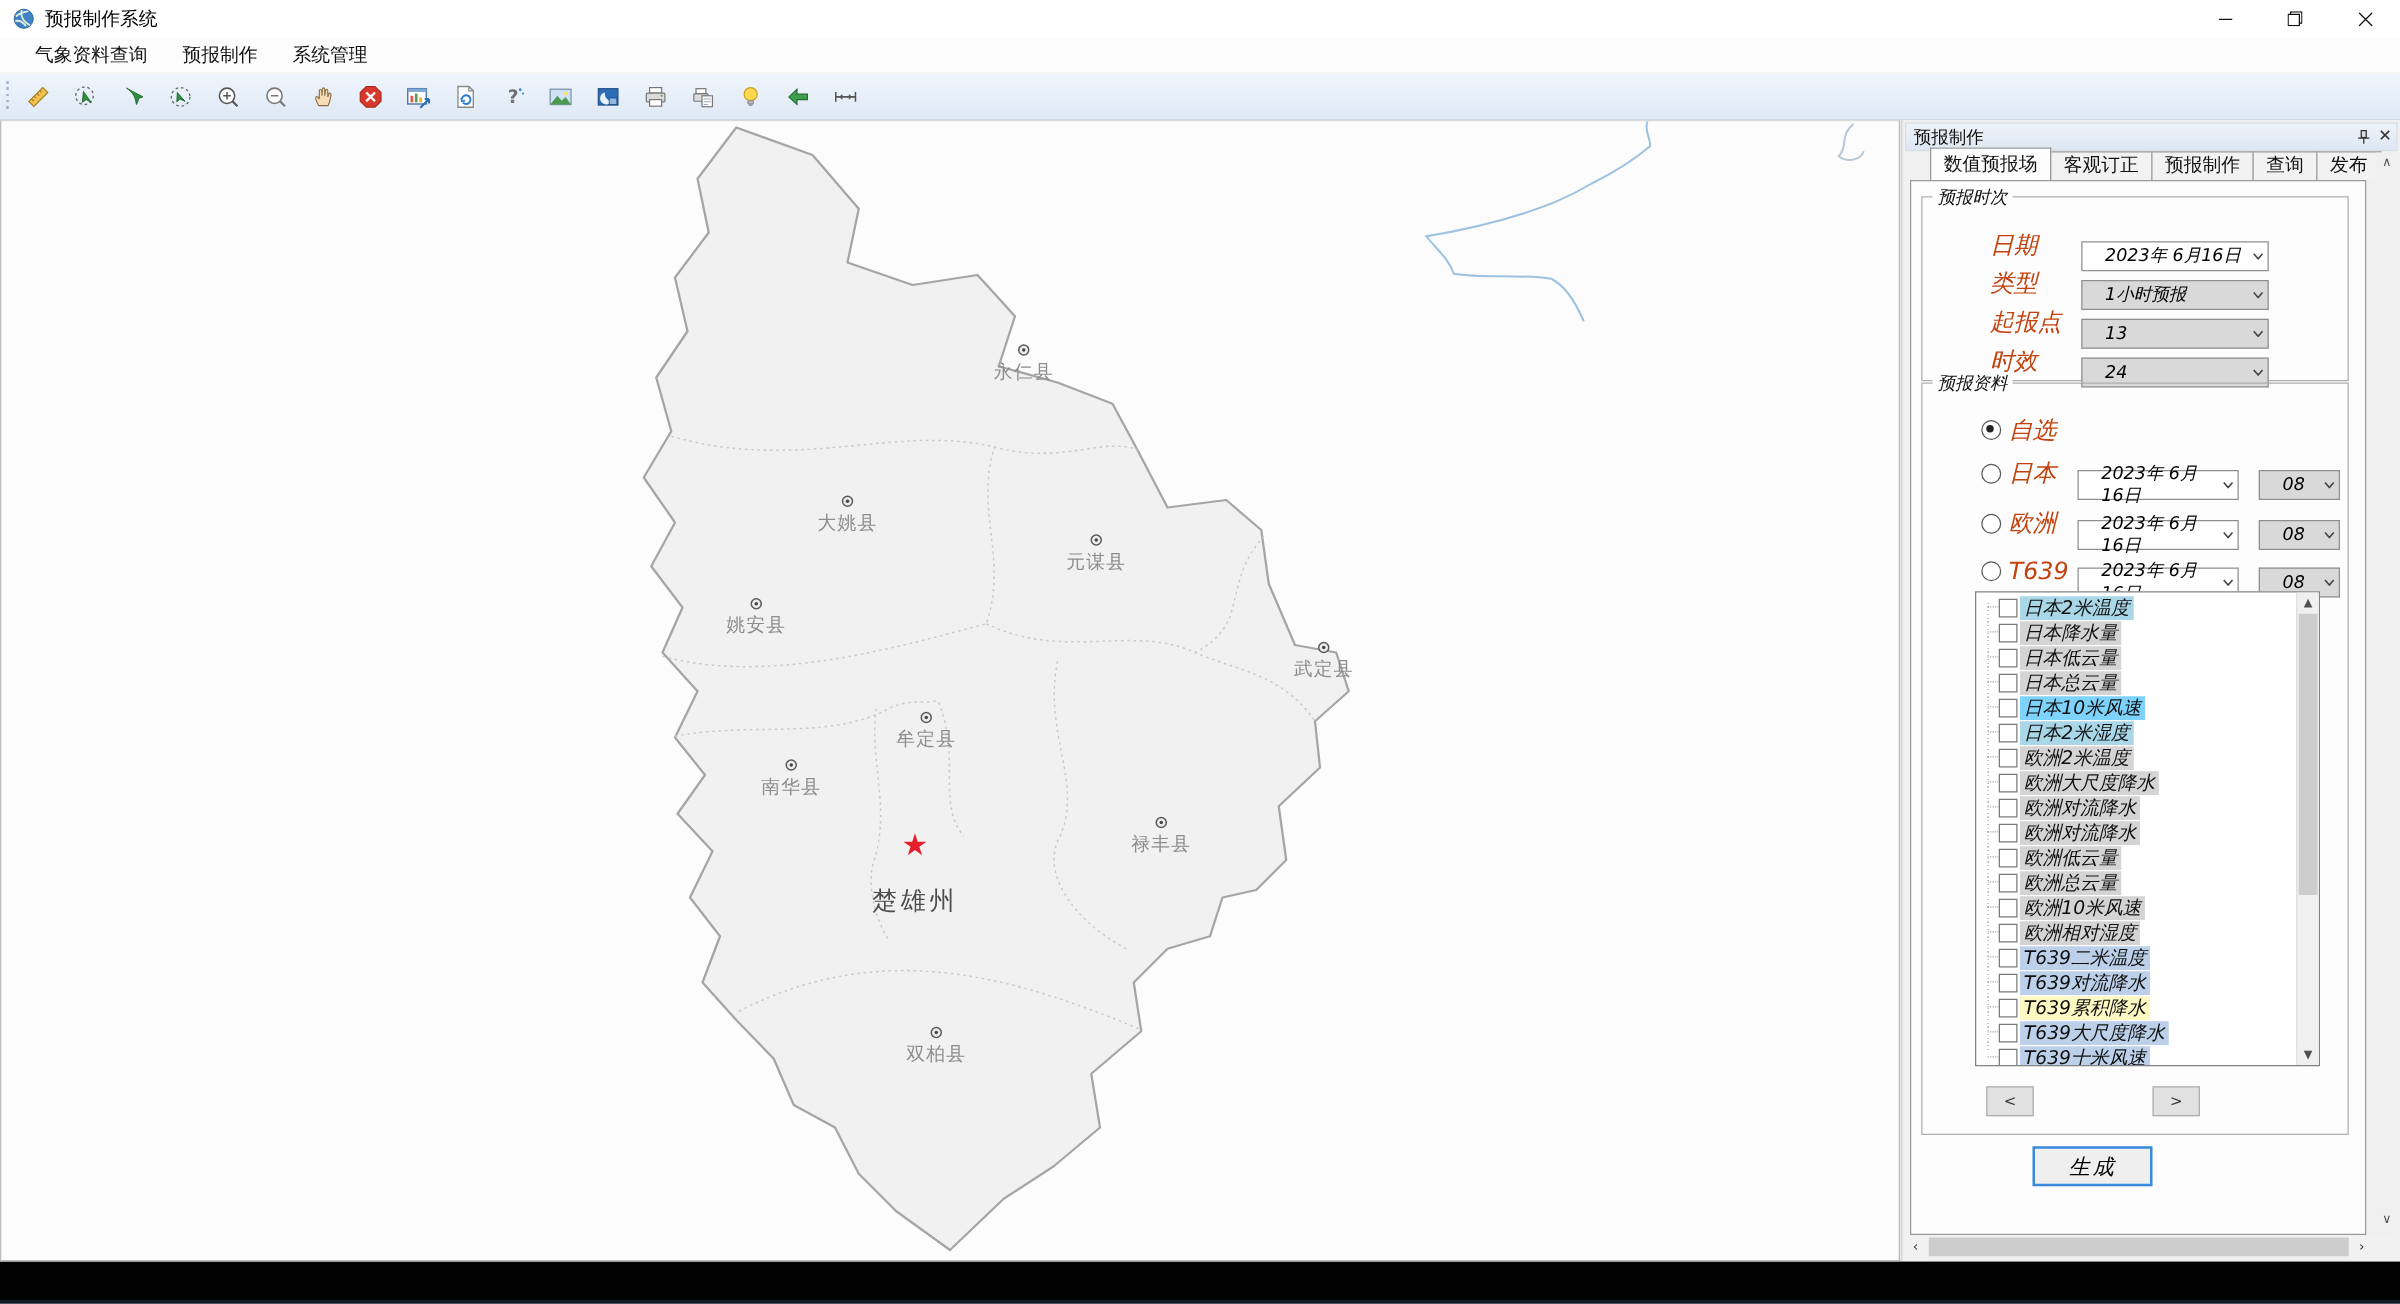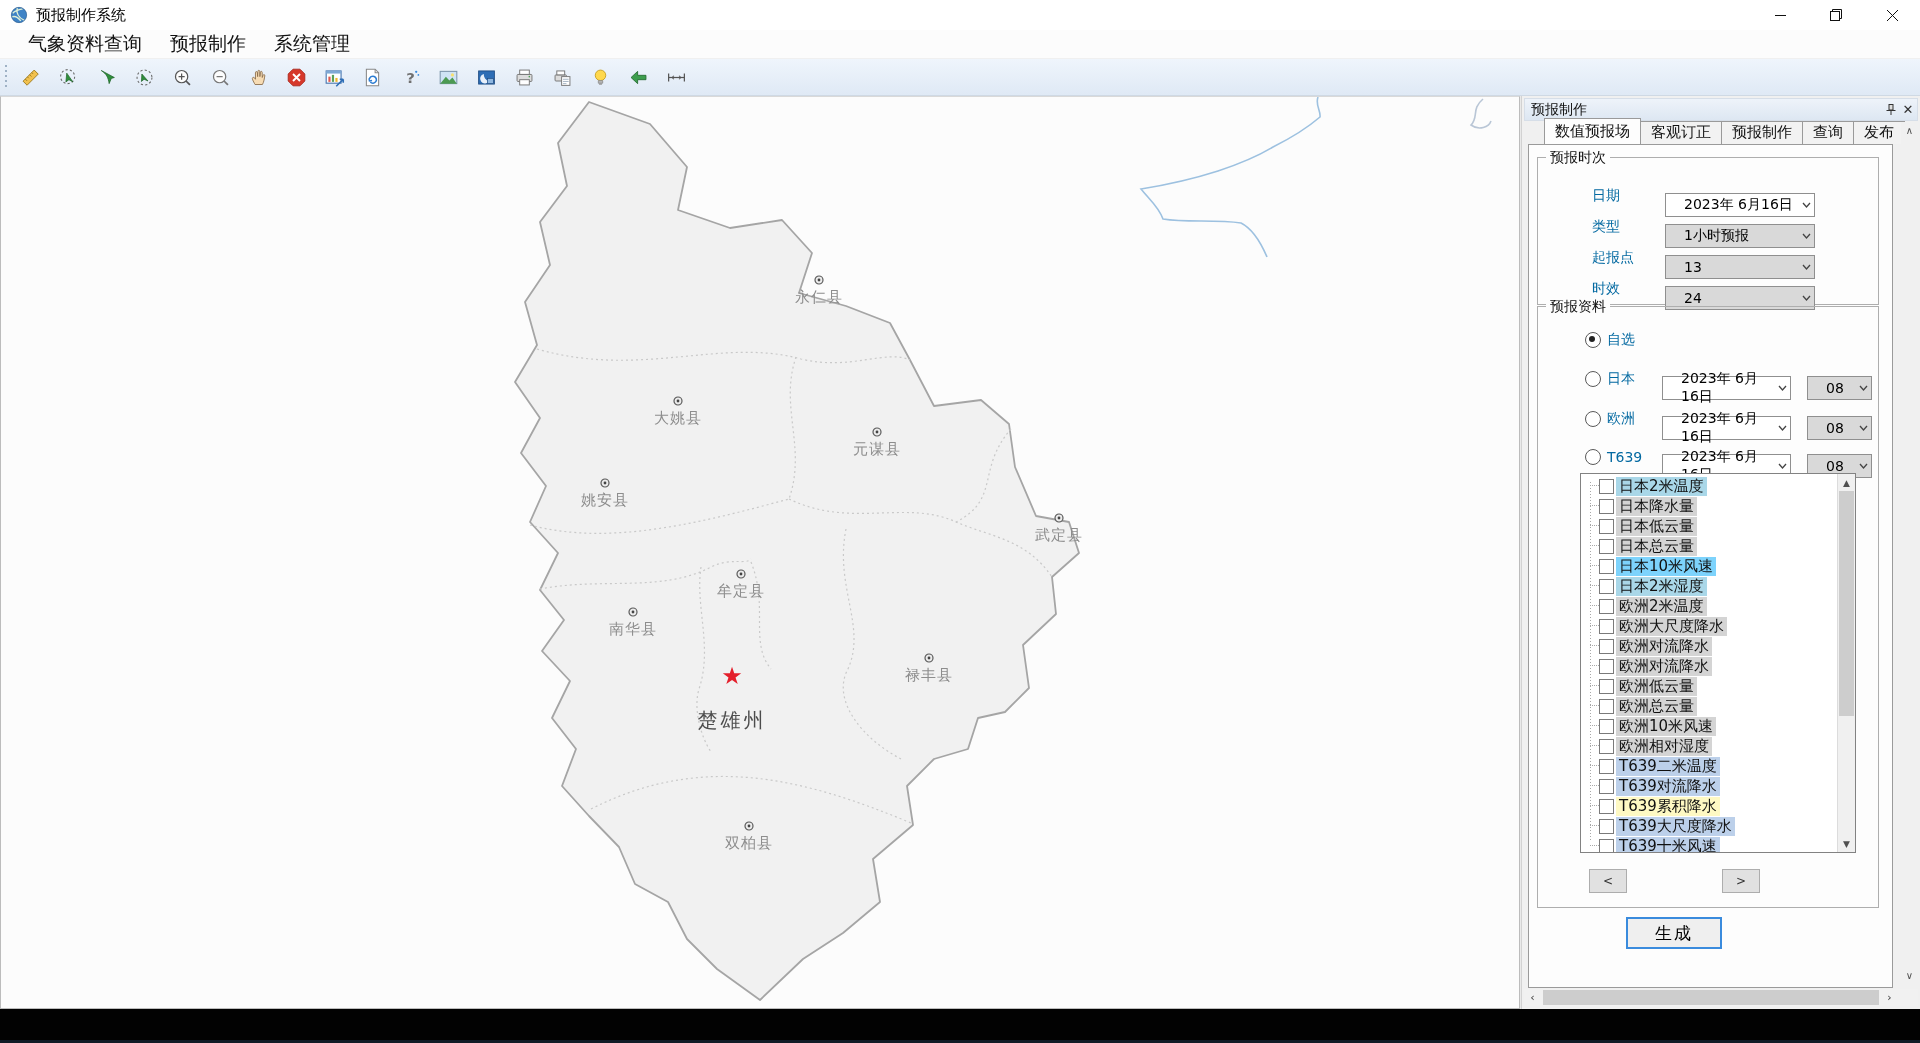--- a/index.html
+++ b/index.html
@@ -6,21 +6,21 @@
   body{width:1920px;height:1043px;overflow:hidden;background:#fff;
        font-family:"DejaVu Sans","Liberation Sans",sans-serif;color:#111;}
   
   .titlebar{height:30px;background:#fff;display:flex;align-items:center;position:relative;}
   .app-icon{width:18px;height:18px;margin:0 8px 0 10px;}
   .title-text{font-size:15px;color:#000;}
   .win-controls{position:absolute;right:0;top:0;height:30px;display:flex;}
   .win-btn{width:56px;height:30px;display:flex;align-items:center;justify-content:center;font-size:13px;color:#222;}
   
   .menubar{height:28px;background:#fcfcfc;display:flex;align-items:center;padding-left:14px;border-bottom:1px solid #f0f0f0;}
-  .menu-item{font-size:19px;padding:3px 14px;color:#111;}
+  .menu-item{font-size:15px;padding:3px 14px;color:#111;}
   
   .toolbar{height:36px;background:linear-gradient(#eff5fc,#dfe9f5);display:flex;align-items:center;
            border-bottom:1px solid #cfd9e4;position:relative;}
   .grip{width:5px;height:24px;margin:0 8px 0 5px;
         background:repeating-linear-gradient(to bottom,#9fb2c6 0 2px,transparent 2px 5px);
         background-size:2px 100%;background-repeat:repeat-y;}
   .tb-icon{width:24px;height:24px;margin-right:14px;display:flex;align-items:center;justify-content:center;}
   .tb-icon svg{width:21px;height:21px;}
   
   .workspace{position:relative;height:913px;background:#e9e9e9;display:flex;}
@@ -36,27 +36,27 @@
   .panel{position:absolute;right:0;top:0;width:398px;height:913px;background:#f0f0f0;border-left:1px solid #d2d2d2;}
   .panel-header{position:absolute;left:2px;right:2px;top:2px;height:21px;
                 background:linear-gradient(#eef3fa,#dde7f2);display:flex;align-items:center;border:1px solid #d6dee8;}
   .panel-title{font-size:14px;padding-left:6px;color:#101010;flex:1;}
   .ph-icon{width:18px;height:18px;display:flex;align-items:center;justify-content:center;color:#333;font-size:13px;}
   .tabs{position:absolute;left:6px;top:26px;height:22px;display:flex;align-items:flex-end;}
   .tab{font-size:15px;padding:2px 10px 3px 10px;border:1px solid #9a9a9a;border-bottom:none;background:#f2f2f2;
        margin-right:-1px;height:17px;line-height:17px;white-space:nowrap;color:#111;}
   .tab.active{background:#fdfdfd;height:20px;line-height:20px;position:relative;z-index:3;margin-left:16px;}
   .panel-content{position:absolute;left:6px;top:48px;width:363px;height:842px;background:#fdfdfd;
-                 border:1px solid #9a9a9a;z-index:2;}
+                 border:1px solid #9a9a9a;z-index:2;font-style:italic;}
   .groupbox{position:absolute;border:1px solid #aeaeae;}
   .gb-label{position:absolute;top:-9px;left:8px;background:#fdfdfd;padding:0 4px;font-size:14px;color:#101010;}
   .gb1{left:8px;top:12px;width:340px;height:146px;}
   .gb2{left:8px;top:161px;width:340px;height:600px;}
   .frow{position:absolute;display:flex;align-items:center;}
-  .flabel{font-size:14px;color:#0369a1;}
+  .flabel{font-size:19px;color:#c2410c;}
   .combo{height:22px;border:1px solid #8f8f8f;display:flex;align-items:center;padding:0 3px 0 18px;font-size:14px;background:#fff;color:#000;margin-top:18px;}
   .combo .chev{margin-left:auto;padding-left:4px;display:flex;}
   .combo.gray{background:#d9d9d9;}
   .radio{width:14px;height:14px;border-radius:50%;border:1px solid #595959;background:#fff;margin-right:6px;position:relative;flex:none;}
   .radio.sel::after{content:"";position:absolute;left:3px;top:3px;width:6px;height:6px;border-radius:50%;background:#222;}
   
   .tree{position:absolute;left:42px;top:166px;width:274px;height:378px;background:#fff;border:1px solid #828282;overflow:hidden;}
   .tree-inner{position:absolute;left:0;top:2px;right:17px;bottom:0;}
   .tree-inner::before{content:"";position:absolute;left:9px;top:6px;bottom:10px;width:1px;
         background:repeating-linear-gradient(to bottom,#a8a8a8 0 1px,transparent 1px 3px);}

